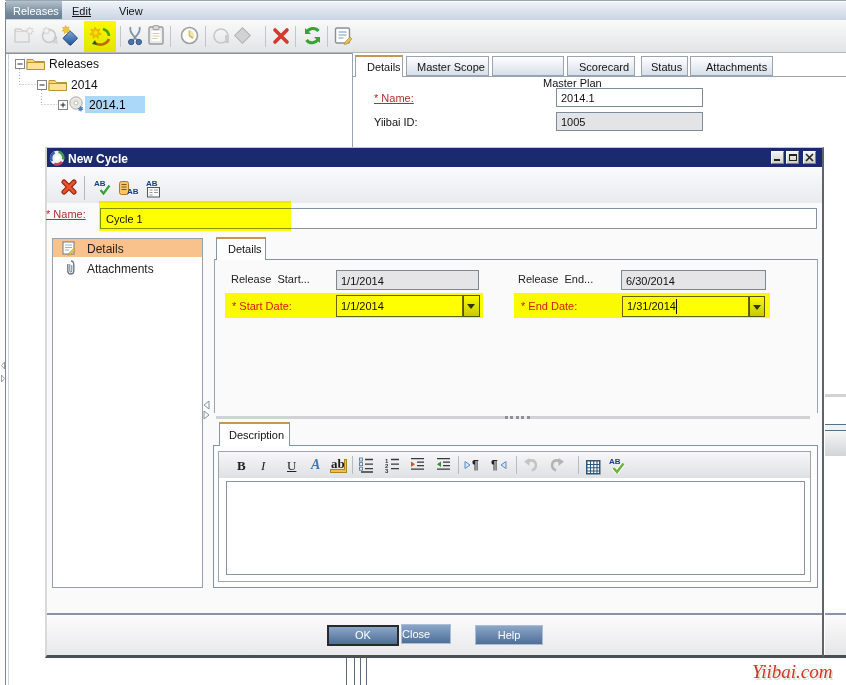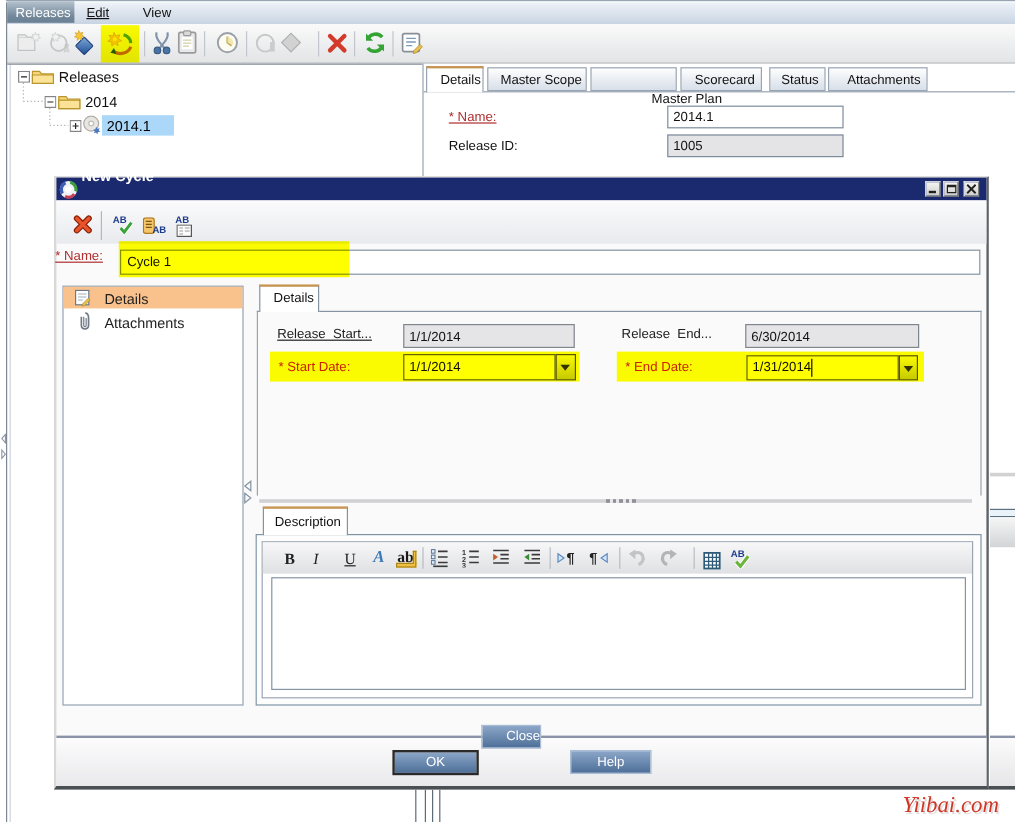--- a/index.html
+++ b/index.html
@@ -162,21 +162,21 @@
 <div class="abs" style="left:641px;top:56px;width:47px;height:20px;background:linear-gradient(#fefefe,#d7dfe9);border:1px solid #98a4b2;"></div>
 <div class="abs t11" style="left:651px;top:62px;color:#111;">Status</div>
 <div class="abs" style="left:690px;top:56px;width:83px;height:20px;background:linear-gradient(#fefefe,#d7dfe9);border:1px solid #98a4b2;"></div>
 <div class="abs t11" style="left:706px;top:62px;color:#111;">Attachments</div>
 <div class="abs" style="left:355px;top:55px;width:48px;height:22px;background:#fff;border:1px solid #98a4b2;border-top:2px solid #c79654;border-bottom:none;"></div>
 <div class="abs t11" style="left:367px;top:62px;color:#111;">Details</div>
 
 <div class="abs t11 red" style="left:374px;top:93px;">* Name:</div>
 <div class="abs" style="left:556px;top:88px;width:147px;height:19px;background:#fff;border:1px solid #7d8c9c;"></div>
 <div class="abs t11" style="left:561px;top:93px;color:#111;">2014.1</div>
-<div class="abs t11" style="left:374px;top:117px;color:#111;">Release ID:</div>
+<div class="abs t11" style="left:374px;top:117px;color:#111;">Yiibai ID:</div>
 <div class="abs" style="left:556px;top:112px;width:147px;height:19px;background:#e4e4e7;border:1px solid #7d8c9c;"></div>
 <div class="abs t11" style="left:561px;top:117px;color:#111;">1005</div>
 
 <div class="abs" style="left:825px;top:394px;width:21px;height:3px;background:#d2d2d2;"></div>
 <div class="abs" style="left:825px;top:424px;width:21px;height:1px;background:#5a7080;"></div>
 <div class="abs" style="left:825px;top:425px;width:21px;height:5px;background:#eaf2fa;"></div>
 <div class="abs" style="left:825px;top:430px;width:21px;height:1px;background:#5a7080;"></div>
 <div class="abs" style="left:825px;top:431px;width:21px;height:25px;background:linear-gradient(#f6f6f6,#d2d4d6);"></div>
 <div class="abs" style="left:825px;top:613px;width:21px;height:2px;background:#8a93a8;"></div>
 <div class="abs" style="left:825px;top:615px;width:21px;height:40px;background:linear-gradient(#fbfbfb,#e6e6e8);"></div>
@@ -192,21 +192,21 @@
 <div class="abs" style="left:45px;top:147px;width:779px;height:511px;background:#fafafb;border-left:2px solid #d8d8d6;border-top:1px solid #c8c8c6;border-right:2px solid #5f6468;border-bottom:3px solid #4a4f52;"></div>
 
 <div class="abs" style="left:47px;top:148px;width:775px;height:19px;background:#1b2a6e;"></div>
 <svg class="abs" style="left:49px;top:150px;" width="16" height="16">
   <circle cx="8" cy="8" r="7.2" fill="#eef2f6"></circle>
   <path d="M9.5 1.8 A6.3 6.3 0 0 1 14.1 9.5" fill="none" stroke="#3f9e3f" stroke-width="2.6"></path>
   <path d="M12.9 11.8 A6.3 6.3 0 0 1 5.2 13.7" fill="none" stroke="#c84055" stroke-width="2.6"></path>
   <path d="M3 11.2 A6.3 6.3 0 0 1 5.6 2.3" fill="none" stroke="#3c5cb4" stroke-width="2.6"></path>
   <circle cx="8" cy="8" r="2.6" fill="#fff"></circle>
 </svg>
-<div class="abs" style="left:68px;top:140px;font-size:12px;font-weight:bold;color:#fff;">New Cycle</div>
+<div class="abs" style="left:68px;top:152px;font-size:12px;font-weight:bold;color:#fff;">New Cycle</div>
 
 <div class="abs" style="left:771px;top:151px;width:13px;height:13px;background:linear-gradient(#f4f4f2,#cfcfcc);border:1px solid #808080;border-top-color:#f8f8f8;border-left-color:#f8f8f8;"></div>
 <div class="abs" style="left:774px;top:159px;width:6px;height:2px;background:#222;"></div>
 <div class="abs" style="left:786px;top:151px;width:13px;height:13px;background:linear-gradient(#f4f4f2,#cfcfcc);border:1px solid #808080;border-top-color:#f8f8f8;border-left-color:#f8f8f8;"></div>
 <div class="abs" style="left:789px;top:154px;width:8px;height:7px;border:1px solid #222;border-top-width:2px;"></div>
 <div class="abs" style="left:803px;top:151px;width:13px;height:13px;background:linear-gradient(#f4f4f2,#cfcfcc);border:1px solid #808080;border-top-color:#f8f8f8;border-left-color:#f8f8f8;"></div>
 <svg class="abs" style="left:805px;top:153px;" width="9" height="9">
   <path d="M1 1 L8 8 M8 1 L1 8" stroke="#222" stroke-width="1.6"></path>
 </svg>
 
@@ -250,21 +250,21 @@
   <path d="M6.8 6 V12 C 6.8 13.6 4.8 13.6 4.8 12 V5" fill="none" stroke="#707a86" stroke-width="1"></path>
 </svg>
 <div class="abs t12" style="left:87px;top:263px;color:#222;">Attachments</div>
 
 <div class="abs" style="left:214px;top:259px;width:604px;height:1px;background:#8593a3;"></div>
 <div class="abs" style="left:214px;top:259px;width:1px;height:154px;background:#98a4b2;"></div>
 <div class="abs" style="left:817px;top:259px;width:1px;height:154px;background:#98a4b2;"></div>
 <div class="abs" style="left:216px;top:237px;width:50px;height:23px;background:#fff;border:1px solid #8593a3;border-top:2px solid #c79654;border-bottom:none;"></div>
 <div class="abs t11" style="left:228px;top:244px;color:#111;">Details</div>
 
-<div class="abs t11" style="left:231px;top:274px;color:#222;text-decoration:underline;">Release&nbsp; Start...</div>
+<div class="abs t11" style="left:231px;top:274px;color:#222;">Release&nbsp; Start...</div>
 <div class="abs" style="left:336px;top:270px;width:143px;height:20px;background:#e5e5e8;border:1px solid #81858c;"></div>
 <div class="abs t11" style="left:341px;top:276px;color:#111;">1/1/2014</div>
 <div class="abs t11" style="left:518px;top:274px;color:#222;">Release&nbsp; End...</div>
 <div class="abs" style="left:621px;top:270px;width:145px;height:20px;background:#e5e5e8;border:1px solid #81858c;"></div>
 <div class="abs t11" style="left:626px;top:276px;color:#111;">6/30/2014</div>
 
 <div class="abs t11" style="left:232px;top:301px;color:#cc2200;">* Start Date:</div>
 <div class="abs" style="left:336px;top:295px;width:127px;height:22px;background:#fff;border:1px solid #666;"></div>
 <div class="abs t11" style="left:341px;top:301px;color:#111;">1/1/2014</div>
 <div class="abs" style="left:463px;top:295px;width:17px;height:22px;background:linear-gradient(#fafafa,#c6cad2);border:1px solid #555;"></div>
@@ -348,16 +348,16 @@
 <div class="abs" style="left:609px;top:457px;font-size:8px;font-weight:bold;color:#1c3c8c;">AB</div>
 <svg class="abs" style="left:612px;top:462px;" width="13" height="12">
   <path d="M1.5 6 L5 10 L11.5 1.5" stroke="#fff" stroke-width="4.4" fill="none"></path>
   <path d="M1.5 6 L5 10 L11.5 1.5" stroke="#6cb43c" stroke-width="2.6" fill="none"></path>
 </svg>
 
 <div class="abs" style="left:47px;top:613px;width:775px;height:2px;background:#8a93a8;"></div>
 <div class="abs" style="left:47px;top:615px;width:775px;height:40px;background:linear-gradient(#fcfcfd,#e9e9eb);"></div>
 <div class="abs" style="left:327px;top:625px;width:72px;height:21px;border:2px solid #2a2a2a;background:linear-gradient(#8ba6c7,#4e6f99);"></div>
 <div class="abs" style="left:327px;top:625px;width:72px;height:21px;text-align:center;line-height:21px;font-size:11px;color:#fff;">OK</div>
-<div class="abs" style="left:401px;top:604px;width:50px;height:20px;border:1px solid #a9bdd4;background:linear-gradient(#8ba6c7,#4e6f99);text-align:right;line-height:19px;font-size:11px;color:#fff;">Close</div>
+<div class="abs" style="left:401px;top:624px;width:50px;height:20px;border:1px solid #a9bdd4;background:linear-gradient(#8ba6c7,#4e6f99);text-align:left;line-height:19px;font-size:11px;color:#fff;">Close</div>
 <div class="abs" style="left:475px;top:625px;width:68px;height:20px;border:1px solid #a9bdd4;background:linear-gradient(#8ba6c7,#4e6f99);text-align:center;line-height:19px;font-size:11px;color:#fff;">Help</div>
 
 </div>
 
 </body></html>

